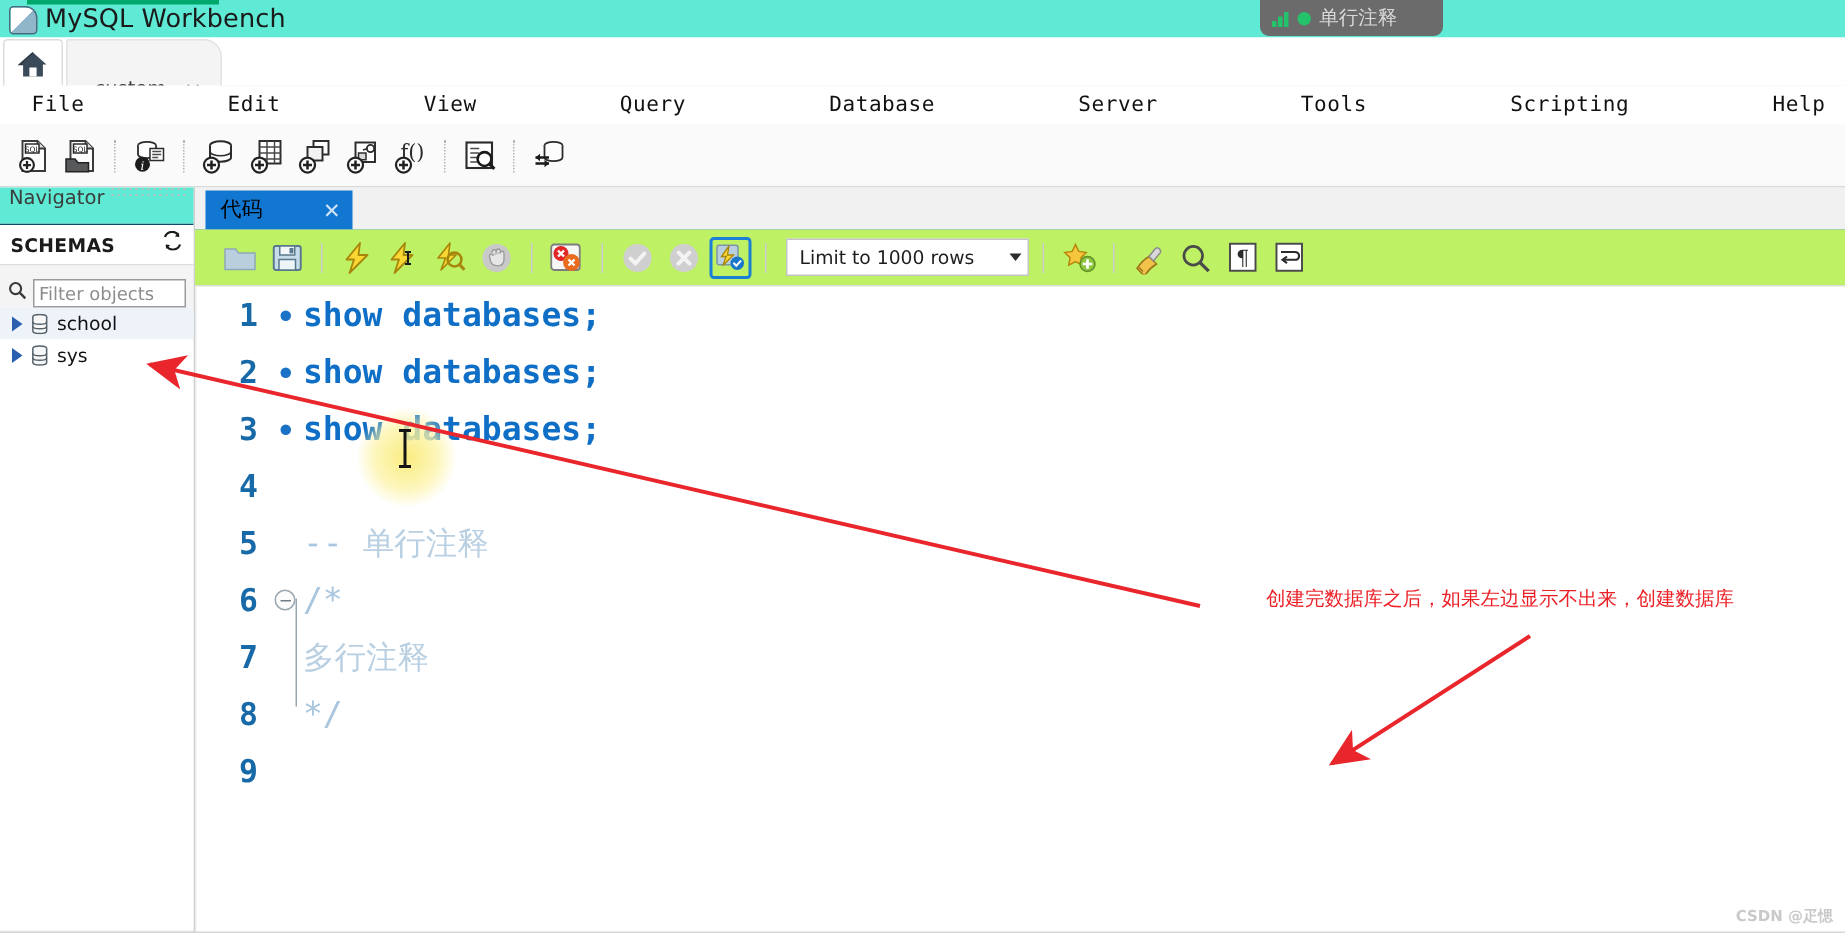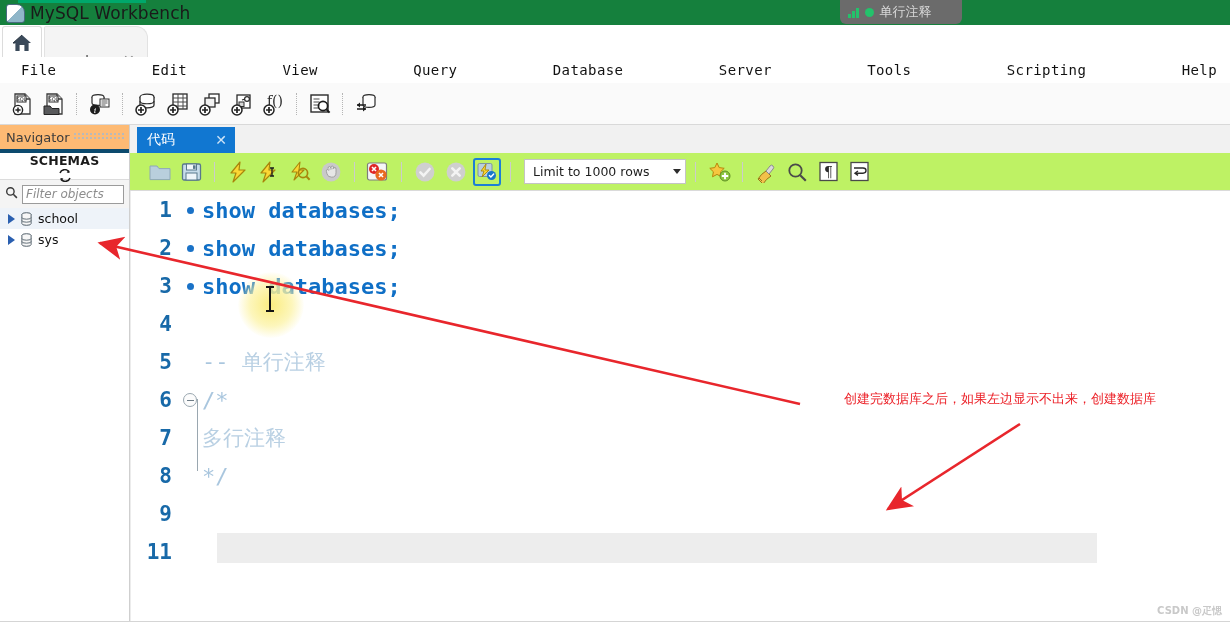--- a/index.html
+++ b/index.html
@@ -11,21 +11,21 @@
     position: relative;
     overflow: hidden;
     font-family: "Liberation Sans", sans-serif;
     -webkit-font-smoothing: antialiased;
   }
 
   
   .titlebar {
     position: absolute; left: 0; top: 0;
     width: 1230px; height: 25px;
-    background: #15803d;
+    background: #5eead4;
     display: flex; align-items: center;
   }
   .app-logo {
     width: 22px; height: 20px;
     margin-left: 4px; margin-right: 4px;
     position: relative;
   }
   .app-logo .dolphin {
     position: absolute; left: 2px; top: 1px;
     width: 17px; height: 17px;
@@ -126,44 +126,43 @@
 
   
   .navigator {
     position: absolute; left: 0; top: 125px;
     width: 130px; height: 497px;
     background: #f4f4f4;
     border-right: 1px solid #cfcfcf;
     box-sizing: border-box;
   }
   .nav-header {
-    height: 24px; display: flex; align-items: center;
+    height: 24px; display: flex; 
     padding-left: 6px; position: relative;
-    background: #fdba74;
+    background: #5eead4;
   }
   .nav-header .nh-label { font-size: 13px; color: #3c3c3c; font-family:"DejaVu Sans",sans-serif;}
   .nav-header .nh-dots {
     flex: 1; height: 8px; margin-left: 3px; margin-right: 4px;
     background-image: radial-gradient(#b9b9b9 0.9px, transparent 1px);
     background-size: 4px 4px; background-position: 0 3px;
   }
   .schemas-bar {
     height: 26px; background: #ffffff;
-    border-top: 4px solid #0c4a6e; border-bottom: 1px solid #dcdcdc;
+    border-top: 1px solid #0c4a6e; border-bottom: 1px solid #dcdcdc;
     display: flex; align-items: center; padding: 0 7px;
     justify-content: space-between;
-    flex-direction: column;
   }
   .schemas-bar .sb-label {
     font-size: 12.5px; font-weight: bold; color: #1b1b1b;
     font-family: "DejaVu Sans", sans-serif; letter-spacing: 0.2px;
   }
   .filter-row {
-    height: 28px; display: flex; align-items: center;
-    padding: 0 5px; gap: 4px; background: #f4f4f4; font-style: italic;
+    height: 28px; display: flex; align-items: flex-end;
+    padding: 0 5px; gap: 4px; background: #f4f4f4;
   }
   .filter-input {
     flex: 1; height: 19px; background: #ffffff;
     border: 1px solid #9b9b9b;
     font-size: 12px; color: #8d8d8d;
     font-family: "DejaVu Sans", sans-serif;
     padding: 0 3px; box-sizing: border-box;
     display: flex; align-items: center;
   }
   .schema-list { background: #ffffff; height: 415px; }
@@ -192,21 +191,21 @@
     border-bottom: 1px solid #1a7fd4;
   }
   .code-tab {
     position: absolute; left: 7px; top: 2px;
     height: 26px; width: 98px;
     background: #1177d1;
     display: flex; align-items: center;
     padding: 0 8px 0 10px; box-sizing: border-box;
     justify-content: space-between;
   }
-  .code-tab .c-label { font-size: 14px; color: #ffffff; font-family:"DejaVu Sans",sans-serif;}
+  .code-tab .c-label { font-size: 14px; color: #000000; font-family:"DejaVu Sans",sans-serif;}
   .code-tab .c-close { font-size: 14px; color: #cfe4f7; cursor: pointer; line-height:1;}
 
   
   .sqltoolbar {
     position: absolute; left: 130px; top: 153px;
     width: 1100px; height: 38px;
     background: #bef264;
     border-bottom: 1px solid #dadada;
     display: flex; align-items: center;
     padding-left: 16px; box-sizing: border-box;
@@ -726,26 +725,20 @@
       </div>
       <div class="code-line">
         <div class="ln">8</div>
         <div class="marker"></div>
         <div class="code-text"><span class="cmt">*/</span></div>
       </div>
       <div class="code-line">
         <div class="ln">9</div>
         <div class="marker"></div>
       </div>
-      <div class="code-line">
-        <div class="line-hl"></div>
-        <div class="ln">11</div>
-        <div class="marker"></div>
-        <div class="code-text"></div>
-      </div>
     </div>
 </div>
 
 <div class="glow"></div>
 <div class="ibeam"></div>
 
 <svg class="arrows">
   <defs>
     <marker id="ah" markerWidth="11" markerHeight="11" refX="9" refY="5.5" orient="auto">
       <path d="M0,1 L10,5.5 L0,10 L2.6,5.5 z" fill="#e8262c"></path>

